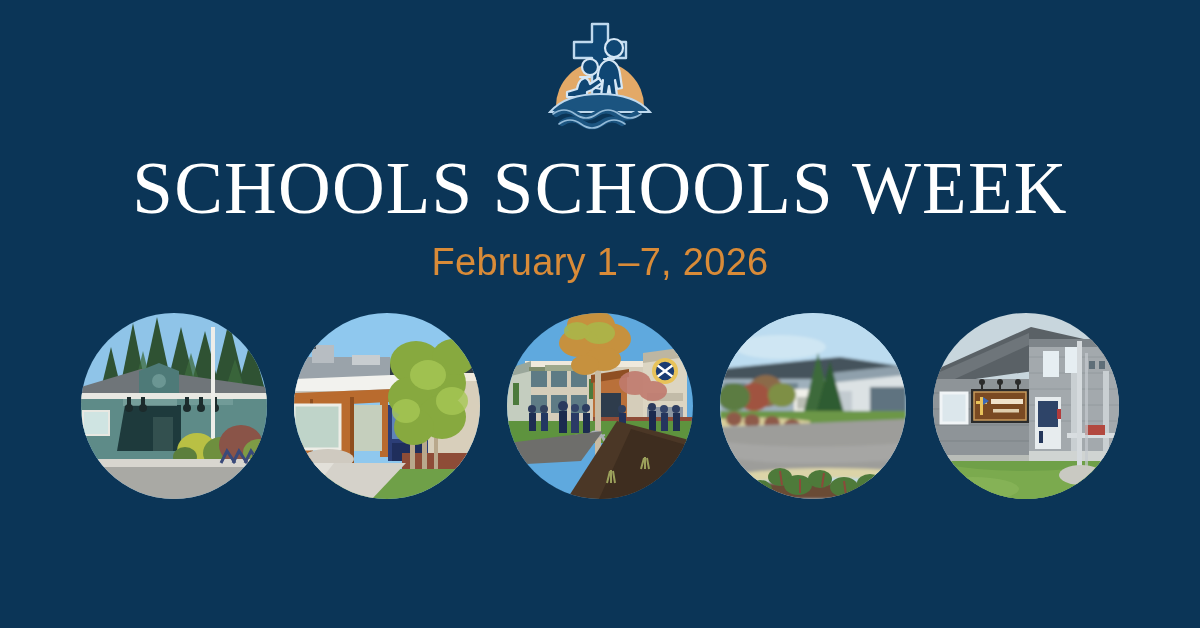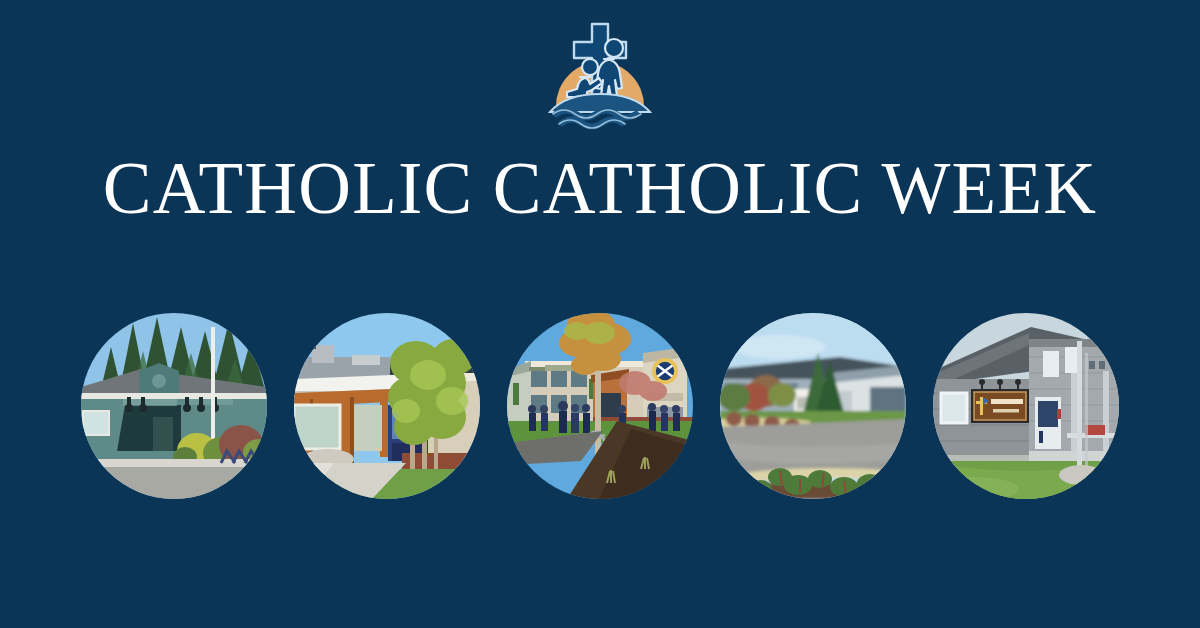--- a/index.html
+++ b/index.html
@@ -128,22 +128,23 @@
         <path d="M14 96 q10 -7 20 0 q10 7 20 0 q10 -7 20 0 q10 7 20 0"></path>
         <path d="M20 105 q10 -7 20 0 q10 7 20 0 q10 -7 20 0"></path>
       </g>
       <g fill="none" stroke="#AACDE8" stroke-width="1.6" stroke-linecap="round" opacity="0.85">
         <path d="M11 96 q11 -8 22 0 q11 8 22 0 q11 -8 22 0 q11 8 22 0"></path>
         <path d="M17 106 q11 -8 22 0 q11 8 22 0 q11 -8 22 0"></path>
       </g>
     </svg>
   </div>
 
-  <h1 class="title">CATHOLIC CATHOLIC WEEK</h1>
-
+  <h1 class="title">SCHOOLS SCHOOLS WEEK</h1>
+
+  <p class="subtitle">February 1–7, 2026</p>
 
   <div class="photo-row">
 
     <div class="photo">
       <svg viewBox="0 0 186 186" preserveAspectRatio="xMidYMid slice" aria-hidden="true">
         <rect x="0" y="0" width="186" height="186" fill="#8FC4E8"></rect>
 
         <g fill="#2F5233">
           <polygon points="40,70 52,10 64,70"></polygon>
           <polygon points="60,78 76,4 92,78"></polygon>

